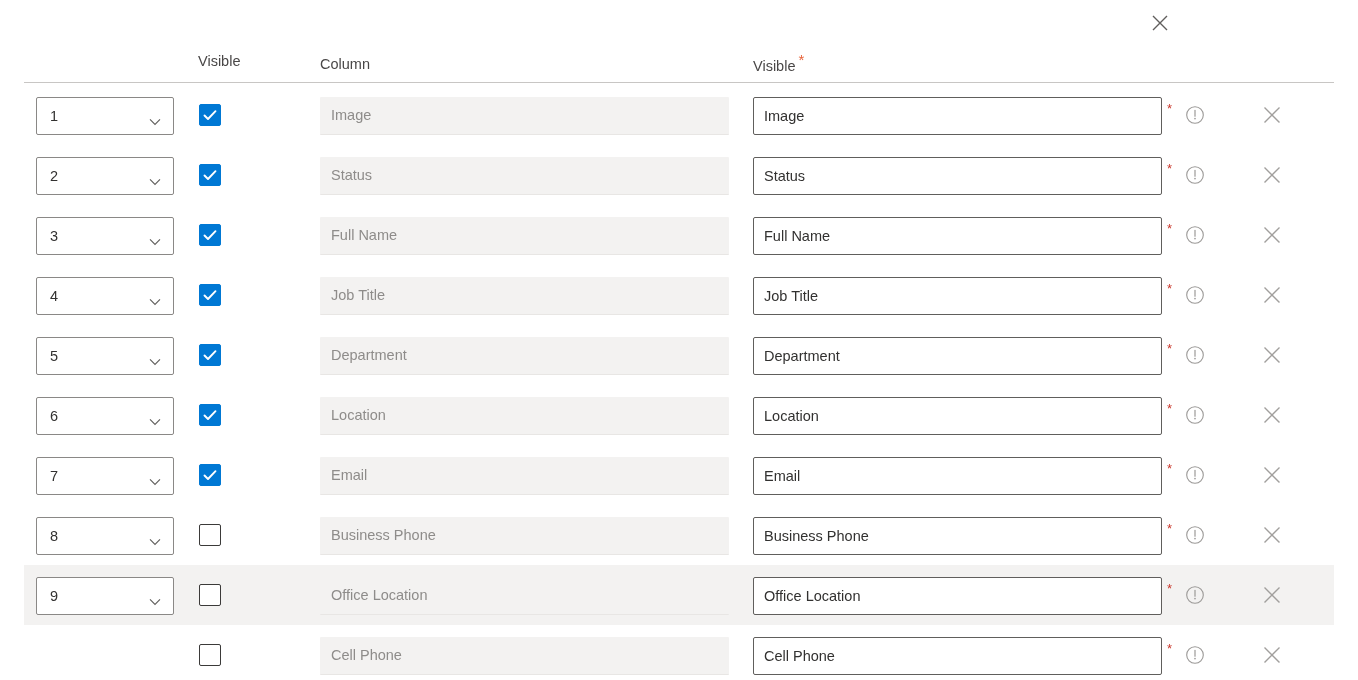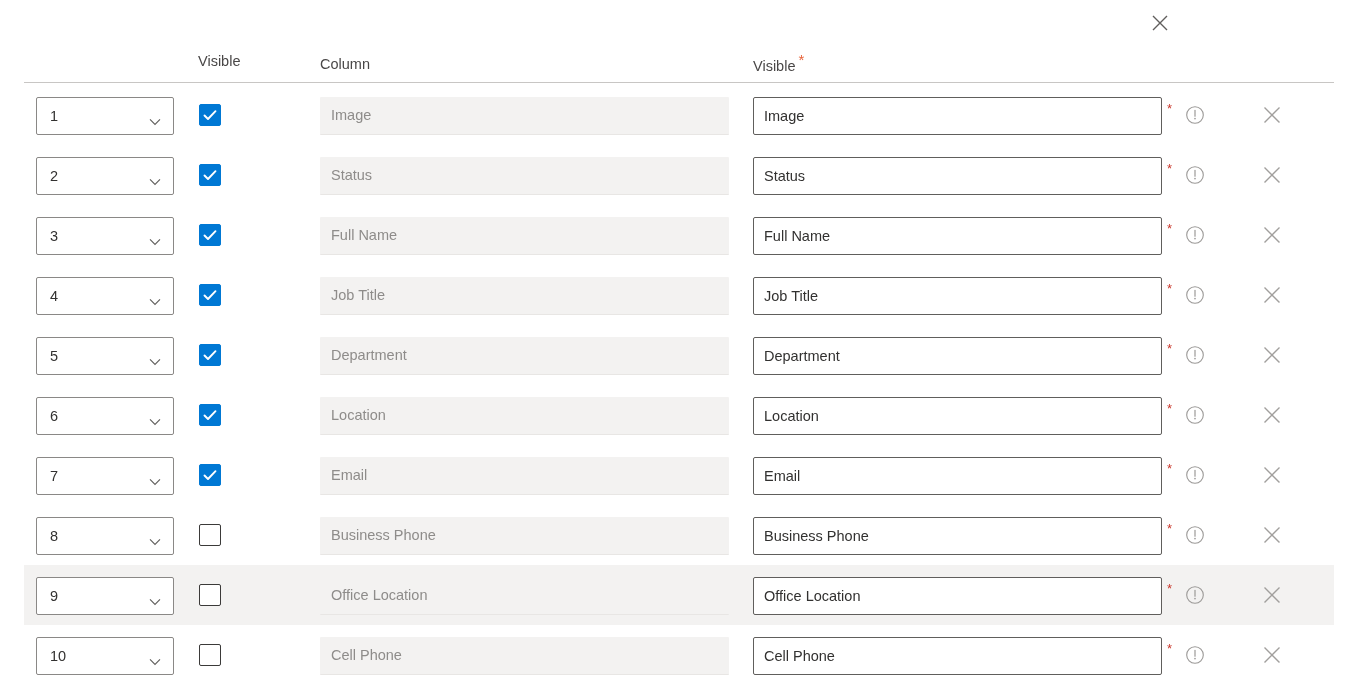--- a/index.html
+++ b/index.html
@@ -552,26 +552,20 @@
           </div>
           <div class="row-del">
             <svg width="18" height="18" viewBox="0 0 18 18">
               <path d="M1.5 1.5 L16.5 16.5 M16.5 1.5 L1.5 16.5" stroke="#a19f9d" stroke-width="1.4" fill="none"></path>
             </svg>
           </div>
         </div>
       </div>
       <div class="row">
         <div class="row-inner">
-          <div class="order-select">
-            <span class="val">10</span>
-            <span class="chev"><svg width="12" height="8" viewBox="0 0 12 8">
-                <path d="M1 1.4 L6 6.4 L11 1.4" stroke="#605e5c" stroke-width="1.1" fill="none"></path>
-              </svg></span>
-          </div>
           <div class="vis-check off"></div>
           <div class="col-field">
             <span class="txt">Cell Phone</span>
           </div>
           <div class="cap-field">
             <span class="txt">Cell Phone</span>
           </div>
           <span class="cap-star">*</span>
           <div class="row-info">
             <svg width="20" height="20" viewBox="0 0 20 20">

